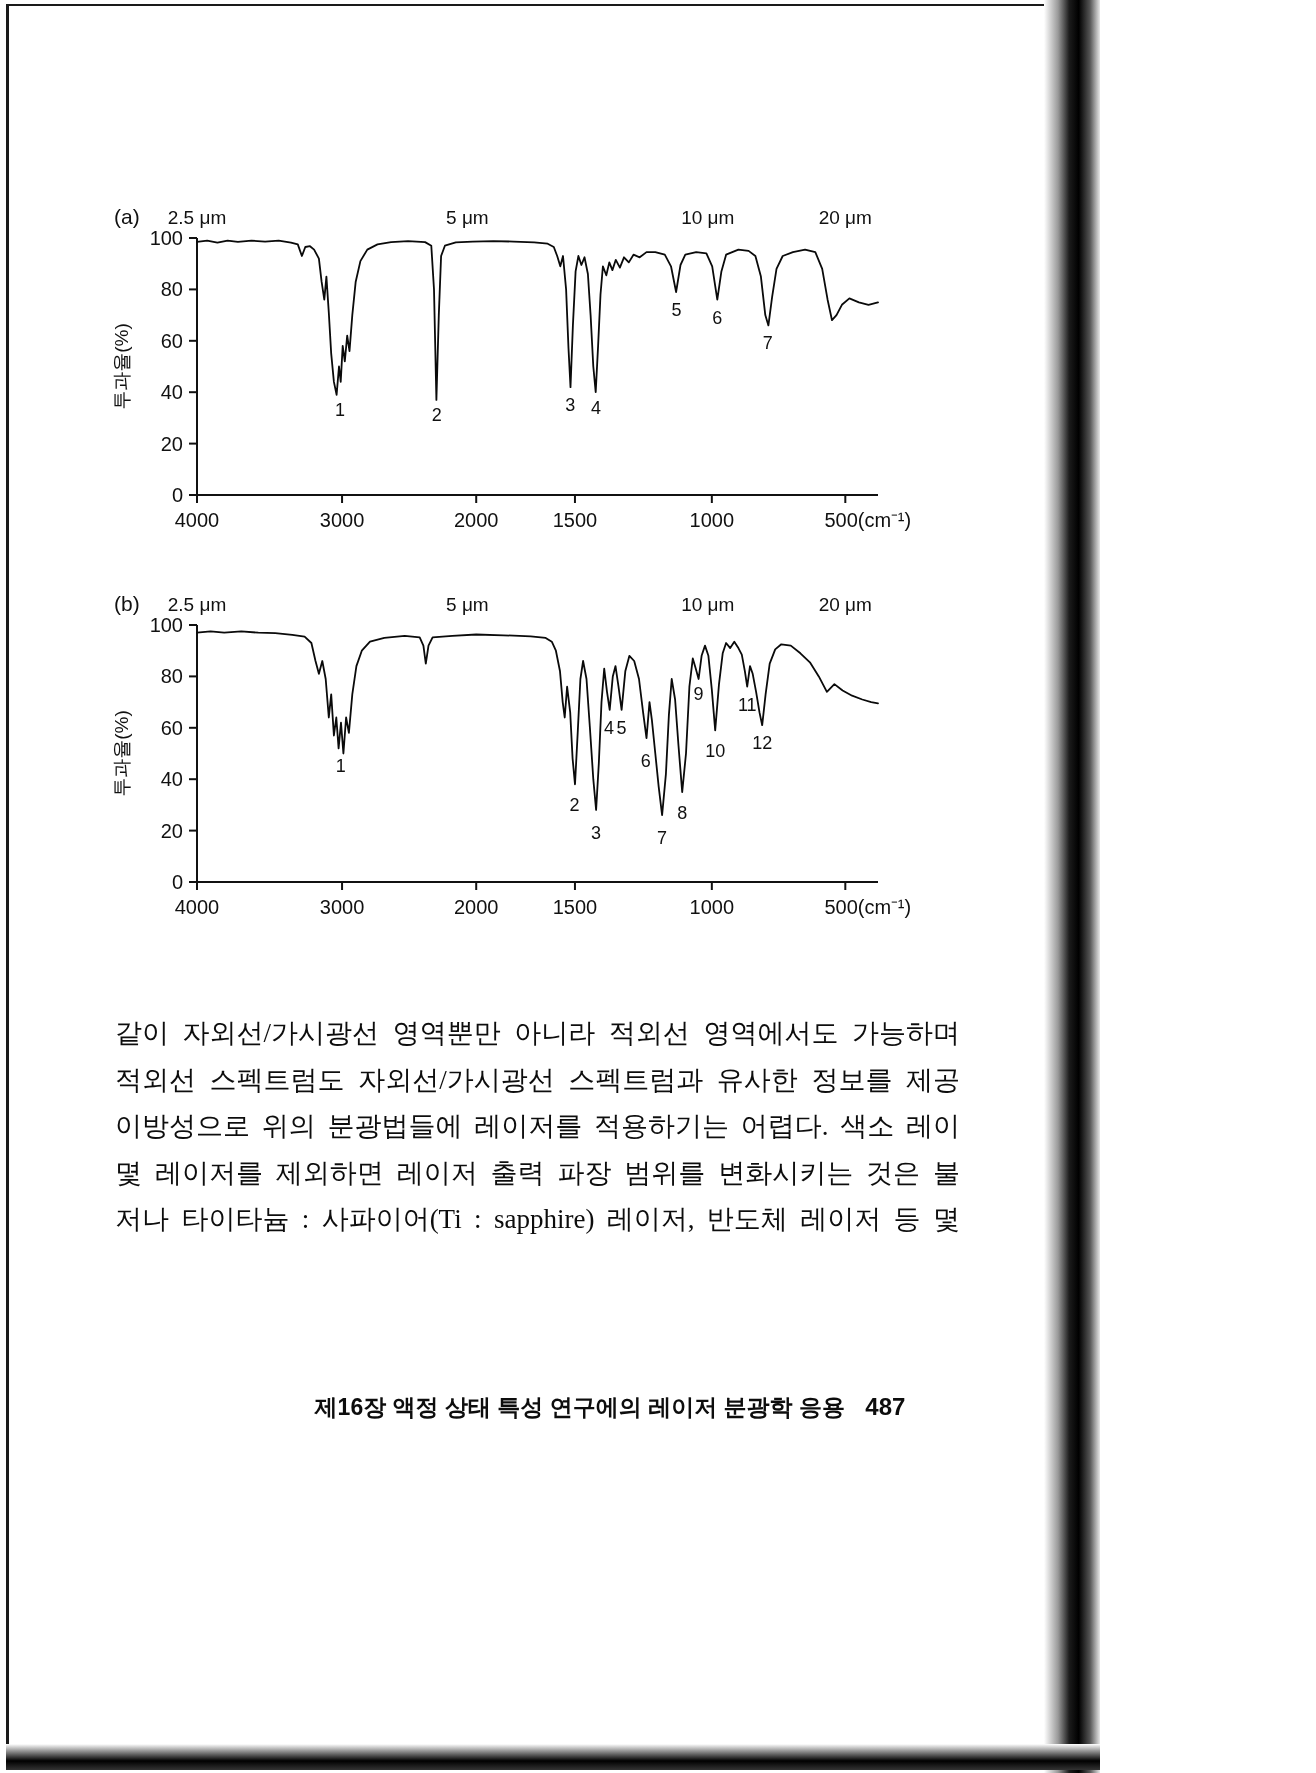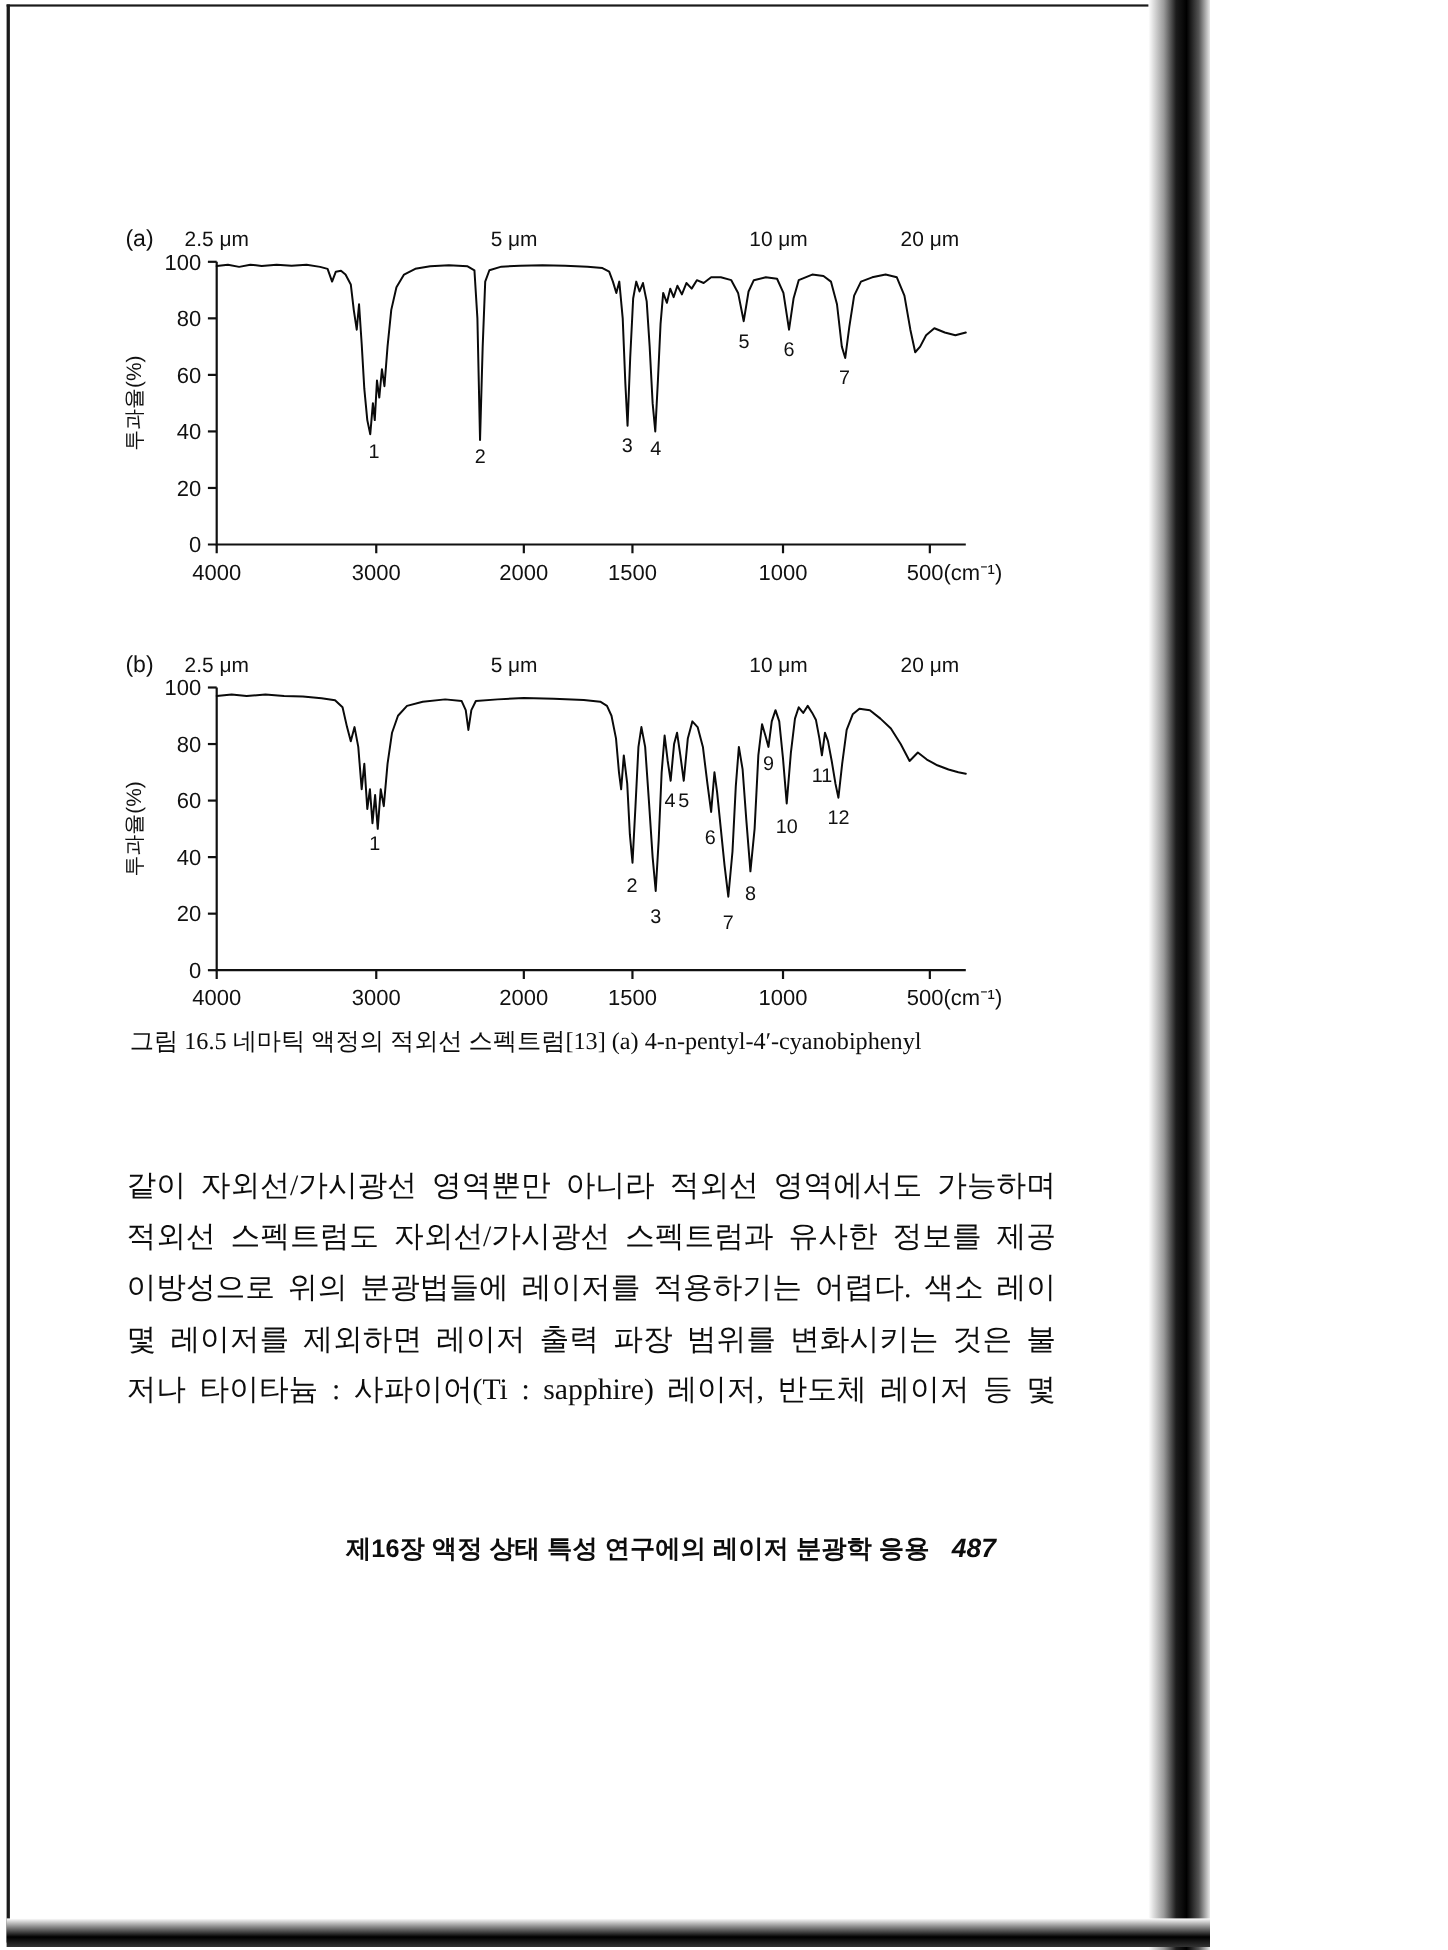--- a/index.html
+++ b/index.html
@@ -21,30 +21,30 @@
   .chart svg text { font-family:"Liberation Sans", sans-serif; }
 
   .caption {
     position:absolute; left:118px; top:930px; width:870px;
     font-family:"Liberation Serif", serif; font-size:22px; line-height:33px; color:#0d0d0d;
   }
   .caption-line2 { margin-left:132px; }
 
   .body-text {
     position:absolute; left:115px; top:1010px; width:845px;
-    font-family:"Liberation Serif", serif; font-size:27px; color:#0d0d0d;margin-top:44px;
+    font-family:"Liberation Serif", serif; font-size:27px; color:#0d0d0d;
   }
   .body-line { line-height:46.5px; text-align:justify; text-align-last:justify; }
 
   .footer {
     position:absolute; left:160px; top:1392px; width:900px; text-align:center;
     font-family:"Liberation Sans", sans-serif; font-weight:bold; font-size:23px; color:#0d0d0d;
   }
   .footer-title { }
-  .footer-page  { margin-left:14px; font-size:24px;font-style:italic; }
+  .footer-page  { margin-left:14px; font-size:24px; }
 </style>
 </head>
 <body>
 
 <div class="page">
 
   <div class="edge edge-top"></div>
   <div class="edge edge-left"></div>
   <div class="edge edge-right"></div>
   <div class="edge edge-bottom"></div>
@@ -131,21 +131,20 @@
         <text x="545.779" y="188.21" fill="#111" text-anchor="middle" font-size="18">6</text>
         <text x="562.123" y="265.31" fill="#111" text-anchor="middle" font-size="18">7</text>
         <text x="582.2125000000001" y="239.60999999999999" fill="#111" text-anchor="middle" font-size="18">8</text>
         <text x="598.5565" y="121.39" fill="#111" text-anchor="middle" font-size="18">9</text>
         <text x="615.241" y="177.93" fill="#111" text-anchor="middle" font-size="18">10</text>
         <text x="647.248" y="131.67000000000002" fill="#111" text-anchor="middle" font-size="18">11</text>
         <text x="662.23" y="170.21999999999997" fill="#111" text-anchor="middle" font-size="18">12</text>
       </svg></div>
 
   <div class="caption">
-    <div class="caption-line1">그림 16.5  네마틱 액정의 적외선 스펙트럼[13] (a) 4-n-pentyl-4′-cyanobiphenyl</div>
   </div>
 
   <div class="body-text">
     <div class="body-line">같이 자외선/가시광선 영역뿐만 아니라 적외선 영역에서도 가능하며</div>
     <div class="body-line">적외선 스펙트럼도 자외선/가시광선 스펙트럼과 유사한 정보를 제공</div>
     <div class="body-line">이방성으로 위의 분광법들에 레이저를 적용하기는 어렵다. 색소 레이</div>
     <div class="body-line">몇 레이저를 제외하면 레이저 출력 파장 범위를 변화시키는 것은 불</div>
     <div class="body-line">저나 타이타늄 : 사파이어(Ti : sapphire) 레이저, 반도체 레이저 등 몇</div>
   </div>
 

